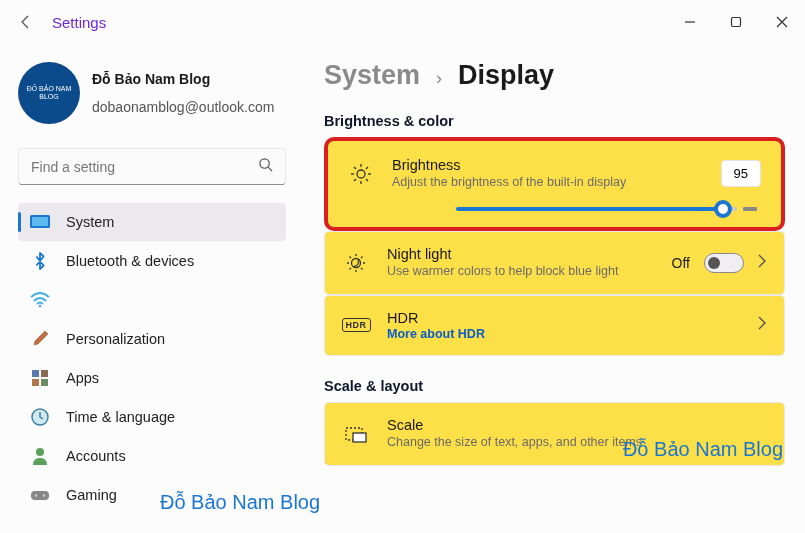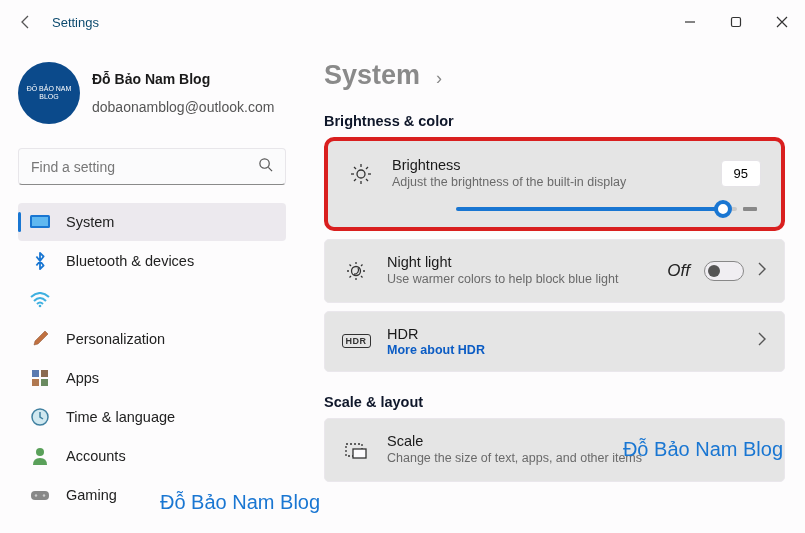--- a/index.html
+++ b/index.html
@@ -1,21 +1,21 @@
 <!DOCTYPE html>
 <html><head>
 <meta charset="utf-8">
 <style>
 * { margin: 0; padding: 0; box-sizing: border-box; font-family: "Segoe UI", sans-serif; }
 body { width: 805px; height: 533px; background: #f7f4f9; overflow: hidden; position: relative; }
 .window { width: 100%; height: 100%; background: #fdfcfd; display: flex; flex-direction: column; }
 
 .titlebar { height: 44px; display: flex; align-items: center; padding: 0 0 0 18px; }
 .titlebar .back { width: 16px; height: 16px; color: #555; margin-right: 18px; cursor: pointer; }
-.titlebar .title { font-size: 13px; color: #0c4a6e; }
+.titlebar .title { font-size: 15px; color: #6d28d9; }
 .win-controls { margin-left: auto; display: flex; }
 .win-controls div { width: 46px; height: 44px; display: flex; align-items: center; justify-content: center; color: #333; }
 
 .body { flex: 1; display: flex; overflow: hidden; }
 
 .sidebar { width: 300px; padding: 12px 14px 0 18px; display: flex; flex-direction: column; }
 .profile { display: flex; align-items: center; margin-bottom: 24px; margin-top: 6px; }
 .avatar { width: 62px; height: 62px; border-radius: 50%; background: #0b4a8b; display: flex; align-items: center; justify-content: center; color: #fff; font-size: 7px; text-align: center; line-height: 1.1; margin-right: 12px; }
 .profile-name { font-size: 14px; font-weight: 600; color: #1a1a1a; }
 .profile-email { font-size: 14px; color: #555; margin-top: 12px; }
@@ -32,34 +32,34 @@
 .nav .nicon { width: 20px; height: 20px; margin-right: 16px; display: flex; align-items: center; justify-content: center; }
 
 .content { flex: 1; padding: 12px 20px 0 24px; overflow: hidden; position: relative; }
 .breadcrumb { display: flex; align-items: baseline; gap: 16px; margin-bottom: 22px; margin-top: 4px; }
 .bc-parent { font-size: 27px; color: #8a8a8a; font-weight: 600; }
 .bc-sep { font-size: 18px; color: #888; }
 .bc-current { font-size: 27px; font-weight: 600; color: #1a1a1a; }
 
 .section-title { font-size: 14.5px; font-weight: 700; color: #0f172a; margin-bottom: 8px; }
 
-.card { background: #e5e5e5; border: 1px solid #eae7ec; border-radius: 5px; padding: 14px 18px; margin-bottom: 8px; }
+.card { background: #fde047; border: 1px solid #eae7ec; border-radius: 5px; padding: 14px 18px; }
 .card.highlight { border: 4px solid #d91f1f; border-radius: 10px; padding: 16px 20px; }
 .card-row { display: flex; align-items: center; }
 .card-icon { width: 26px; margin-right: 18px; color: #333; display: flex; justify-content: center; }
 .card-body { flex: 1; }
 .card-title { font-size: 14.5px; color: #1a1a1a; }
 .card-sub { font-size: 12.5px; color: #6a6a6a; margin-top: 1px; line-height: 1.35; }
 .card-link { font-size: 12.5px; color: #0b5cc4; font-weight: 600; margin-top: 1px; }
 .card-rt { display: flex; align-items: center; gap: 14px; }
 .value-box { background: #fff; border: 1px solid #e5e3e7; border-radius: 4px; padding: 5px 12px; font-size: 13px; }
 .chev { color: #555; }
 .toggle { width: 40px; height: 20px; border-radius: 10px; border: 1px solid #888; background: #f0eef2; position: relative; }
 .toggle .knob { position: absolute; left: 3px; top: 3px; width: 12px; height: 12px; border-radius: 50%; background: #555; }
-.off-label { font-size: 17px; color: #222; font-style: italic; }
+.off-label { font-size: 14px; color: #222; }
 
 .slider-wrap { margin-top: 16px; margin-left: 108px; margin-right: 4px; display: flex; align-items: center; }
 .slider { position: relative; height: 4px; background: #c9c9c9; border-radius: 2px; flex: 1; }
 .slider .fill { position: absolute; left: 0; top: 0; bottom: 0; width: 95%; background: #1976d2; border-radius: 2px; }
 .slider .thumb { position: absolute; left: 95%; top: 50%; transform: translate(-50%, -50%); width: 18px; height: 18px; border-radius: 50%; background: #fff; border: 4px solid #1976d2; }
 .slider-tail { width: 14px; height: 4px; background: #888; margin-left: 6px; border-radius: 1px; }
 
 .watermark { position: absolute; color: #1976d2; font-size: 20px; font-weight: 500; }
 .wm1 { left: 160px; bottom: 19px; }
 .wm2 { right: 22px; bottom: 72px; }
@@ -187,20 +187,21 @@
             </span>
           <span>Gaming</span>
         </li>
       </ul>
     </div>
 
     <div class="content">
       <div class="breadcrumb">
         <span class="bc-parent">System</span>
         <span class="bc-sep">›</span>
+        <span class="bc-current">Display</span>
       </div>
 
       <div class="section-title">Brightness &amp; color</div>
 
       <div class="card highlight">
         <div class="card-row">
           <div class="card-icon">
             <svg width="22" height="22" viewBox="0 0 22 22">
                 <circle cx="11" cy="11" r="4" stroke="#333" stroke-width="1.3" fill="none"></circle>
                 <g stroke="#333" stroke-width="1.3">

